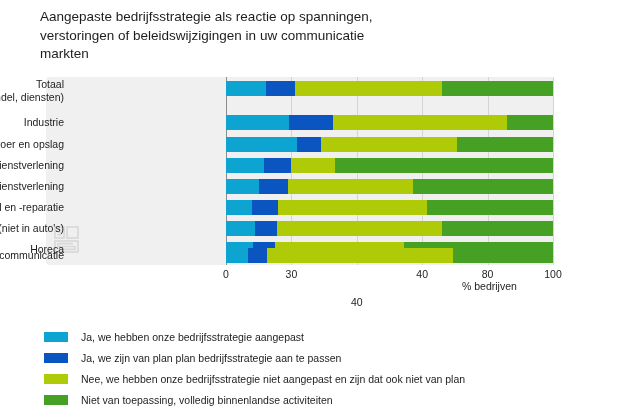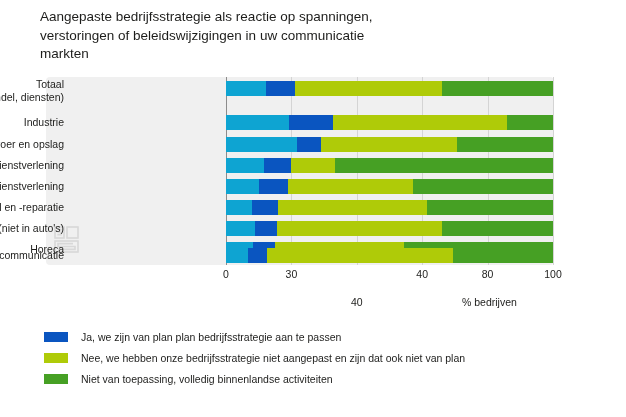--- a/index.html
+++ b/index.html
@@ -93,21 +93,21 @@
     top: 268px;
     font-size: 10.5px;
     color: #1d1d1b;
     text-align: center;
     width: 40px;
   }
 
   .axis-title {
     position: absolute;
     left: 462px;
-    top: 296px;
+    top: 280px;
     font-size: 10.5px;
     color: #1d1d1b;
   }
 
   
   .cbs-logo {
     position: absolute;
     left: 52px;
     top: 224px;
     width: 30px;
@@ -244,20 +244,24 @@
       <div class="tick-label" style="left: 336.8px; margin-top: 28px;">40</div>
       <div class="tick-label" style="left: 402.2px;">40</div>
       <div class="tick-label" style="left: 467.6px;">80</div>
       <div class="tick-label" style="left: 533px;">100</div>
     </div>
 
   <div class="axis-title">% bedrijven</div>
 
   <div class="legend" id="legend">
       <div class="legend-item">
+        <span class="legend-swatch" style="background: rgb(14, 164, 210);"></span>
+        <span class="legend-text">Ja, we hebben onze bedrijfsstrategie aangepast</span>
+      </div>
+      <div class="legend-item">
         <span class="legend-swatch" style="background: rgb(10, 85, 192);"></span>
         <span class="legend-text">Ja, we zijn van plan plan bedrijfsstrategie aan te passen</span>
       </div>
       <div class="legend-item">
         <span class="legend-swatch" style="background: rgb(175, 203, 8);"></span>
         <span class="legend-text">Nee, we hebben onze bedrijfsstrategie niet aangepast en zijn dat ook niet van plan</span>
       </div>
       <div class="legend-item">
         <span class="legend-swatch" style="background: rgb(70, 160, 36);"></span>
         <span class="legend-text">Niet van toepassing, volledig binnenlandse activiteiten</span>

